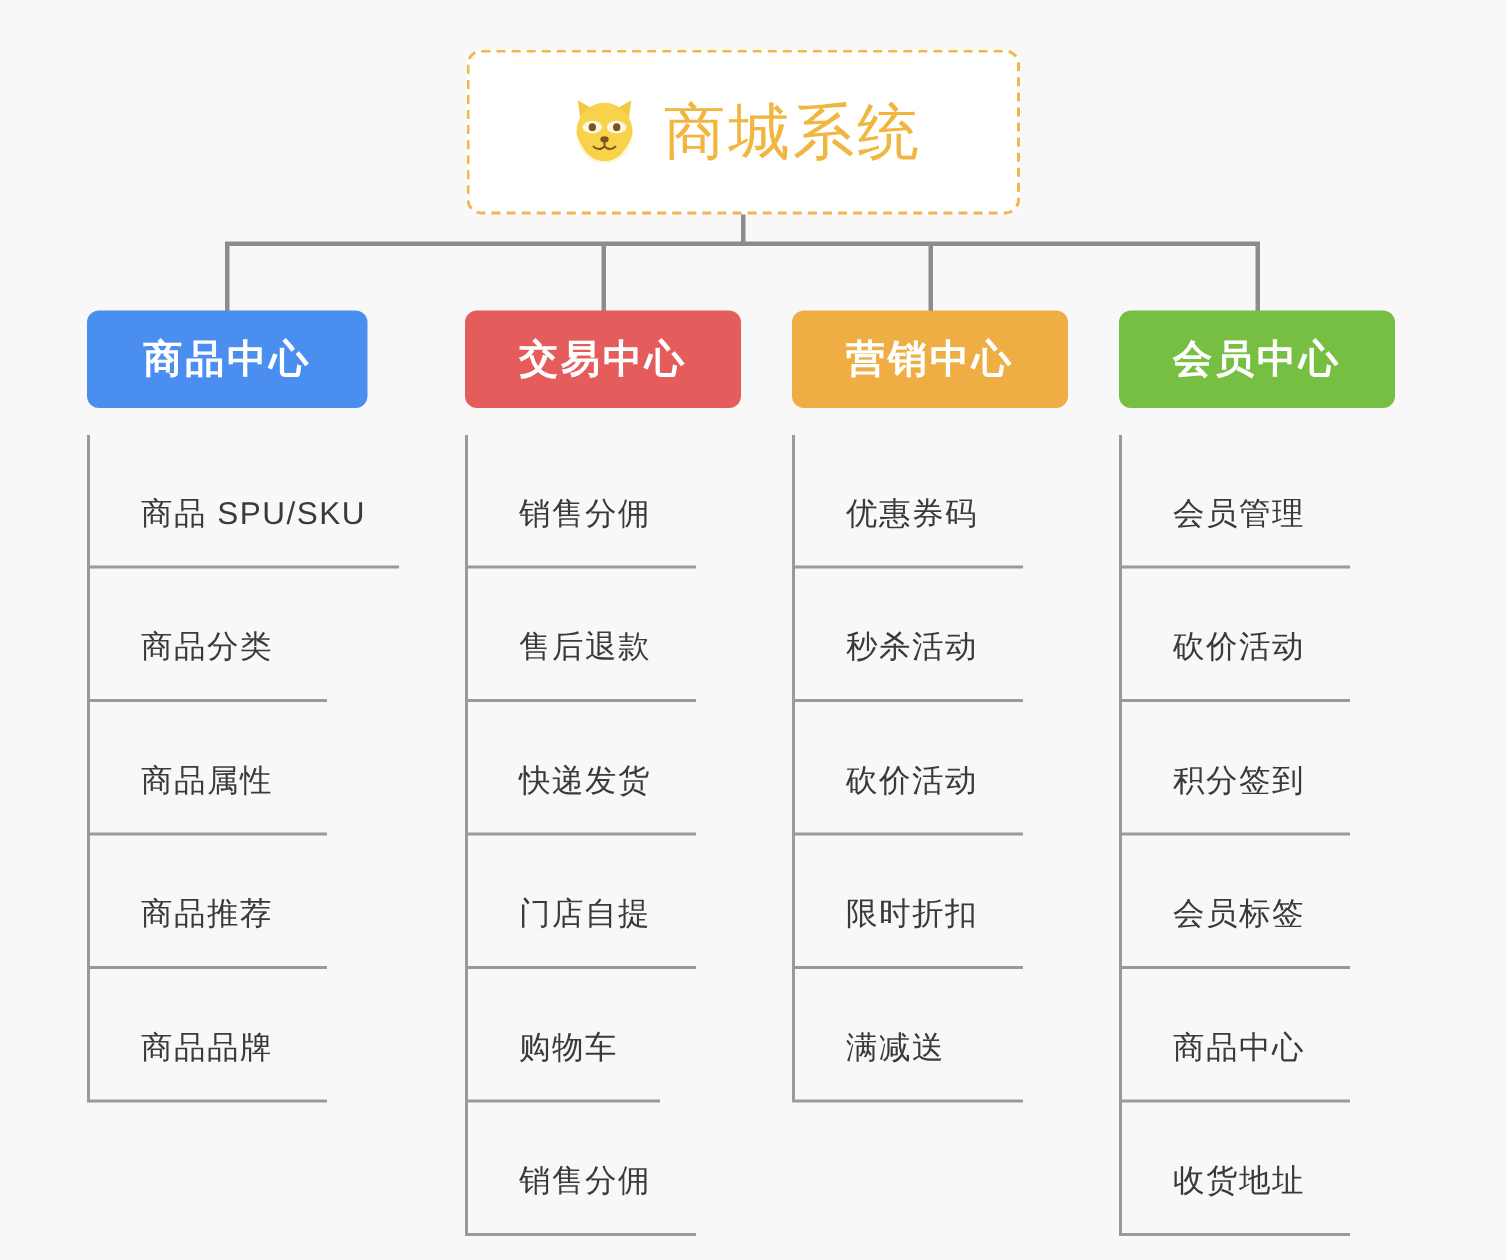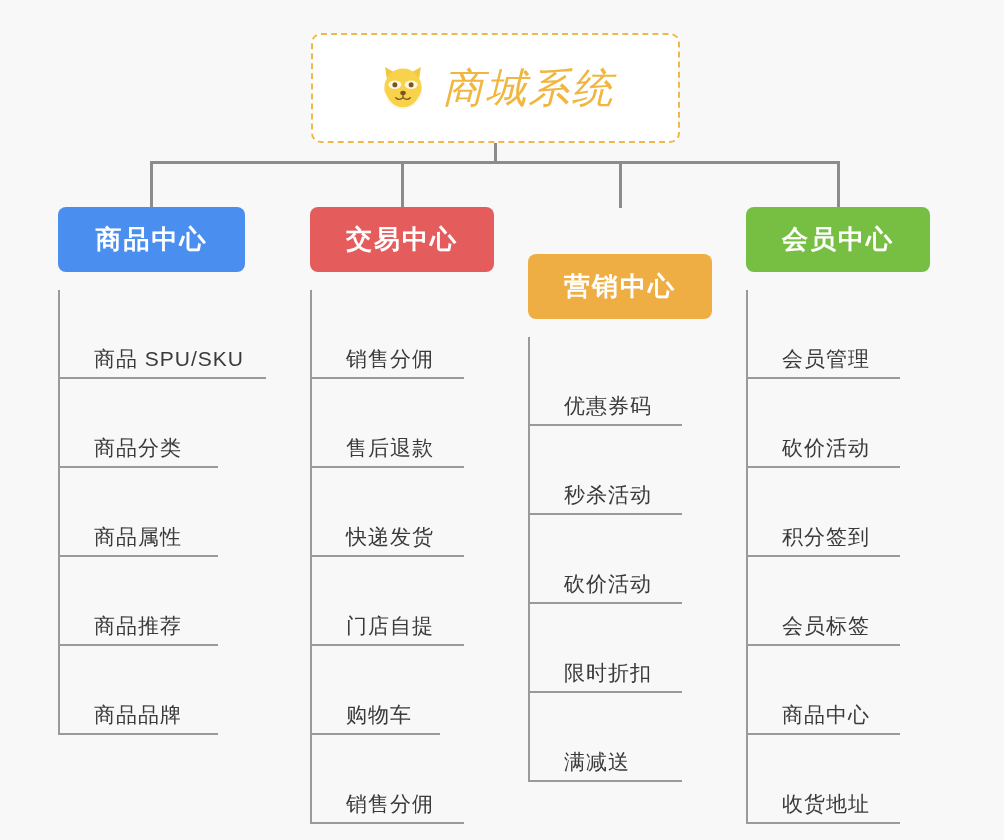--- a/index.html
+++ b/index.html
@@ -27,21 +27,20 @@
     top: 33px;
     width: 369px;
     height: 110px;
     background: #ffffff;
     border: 2px dashed #f0b849;
     border-radius: 10px;
     display: flex;
     align-items: center;
     justify-content: center;
     gap: 14px;
-    font-style: italic;
   }
   .root-icon {
     width: 52px;
     height: 52px;
     flex: 0 0 auto;
     display: block;
   }
   .root-title {
     font-size: 41px;
     color: #f0b63f;
@@ -88,21 +87,21 @@
   .leaf-item {
     position: relative;
     height: 89px;
     display: flex;
     align-items: flex-end;
   }
   .leaf-label {
     position: relative;
     margin-left: 34px;
     margin-bottom: 0;
-    padding-bottom: 6px;
+    padding-bottom: 23px;
     font-size: 21px;
     color: #3a3a3a;
     letter-spacing: 1px;
     white-space: nowrap;
   }
   
   .leaf-item::after {
     content: "";
     position: absolute;
     left: 0;
@@ -120,21 +119,21 @@
   .col-1 .leaf-item:nth-child(3)::after,
   .col-1 .leaf-item:nth-child(4)::after,
   .col-1 .leaf-item:nth-child(5)::after,
   .col-1 .leaf-item:nth-child(6)::after { width: 158px; }
 
   .col-2 { left: 310px; text-align: right; }
   .col-2 .branch-header { width: 184px; background: #e55c5c; }
   .col-2 .leaf-item::after { width: 152px; }
   .col-2 .leaf-item:nth-child(5)::after { width: 128px; }
 
-  .col-3 { left: 528px; margin-top: 47px; }
+  .col-3 { left: 528px; }
   .col-3 .branch-header { width: 184px; background: #eeae43; }
   .col-3 .leaf-item::after { width: 152px; }
   .col-3 .leaf-item:nth-child(6)::after { width: 128px; }
 
   .col-4 { left: 746px; }
   .col-4 .branch-header { width: 184px; background: #76bf42; text-align: right; }
   .col-4 .leaf-item::after { width: 152px; }
 </style>
 </head>
 <body>

